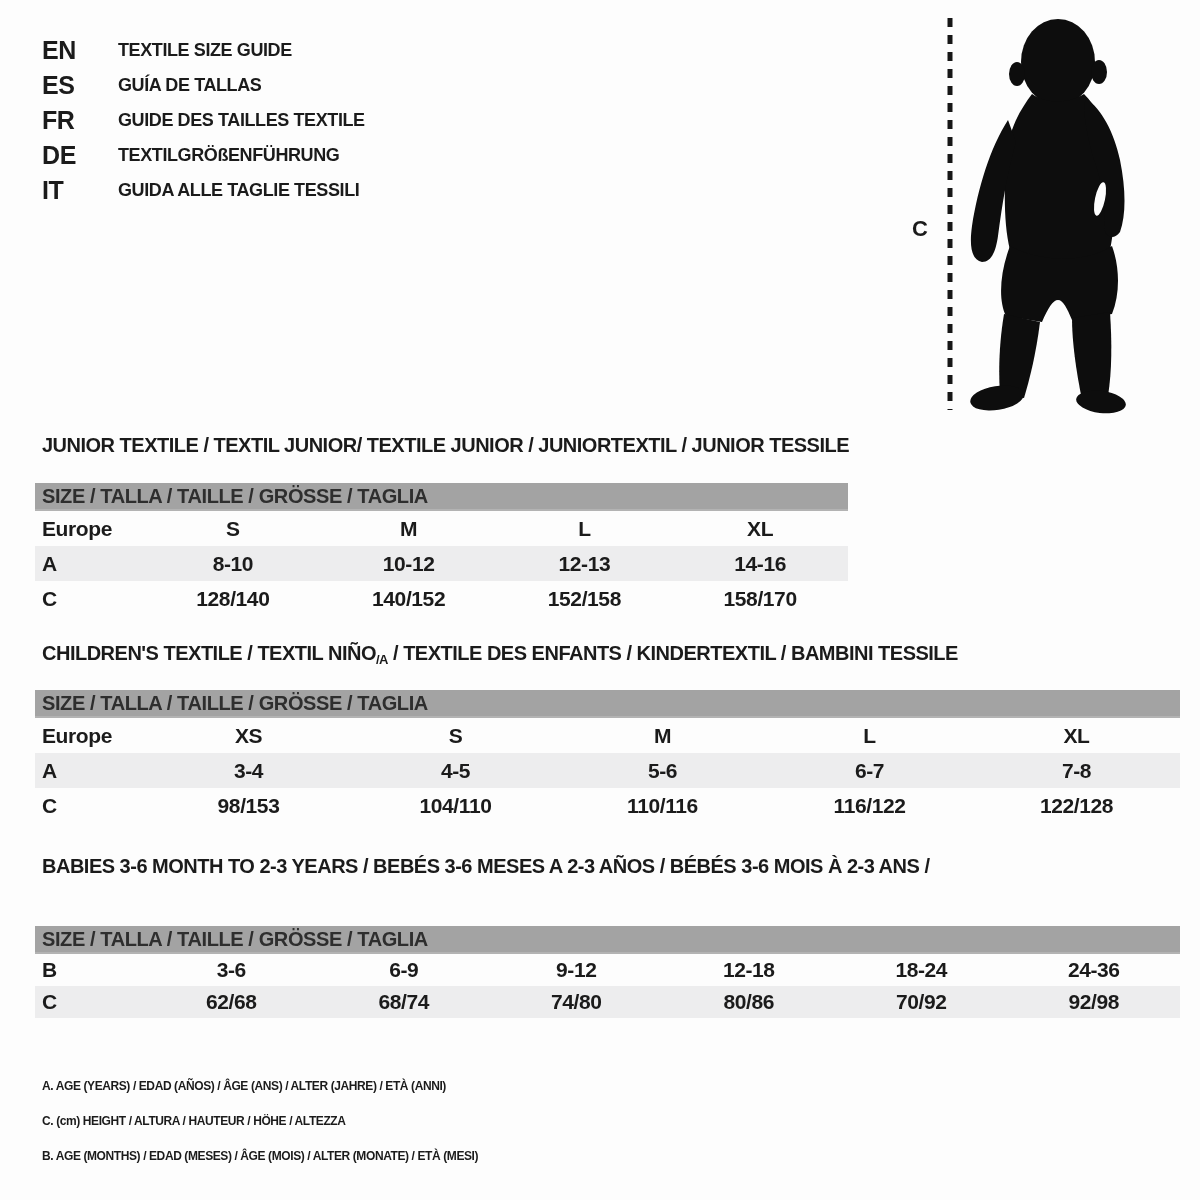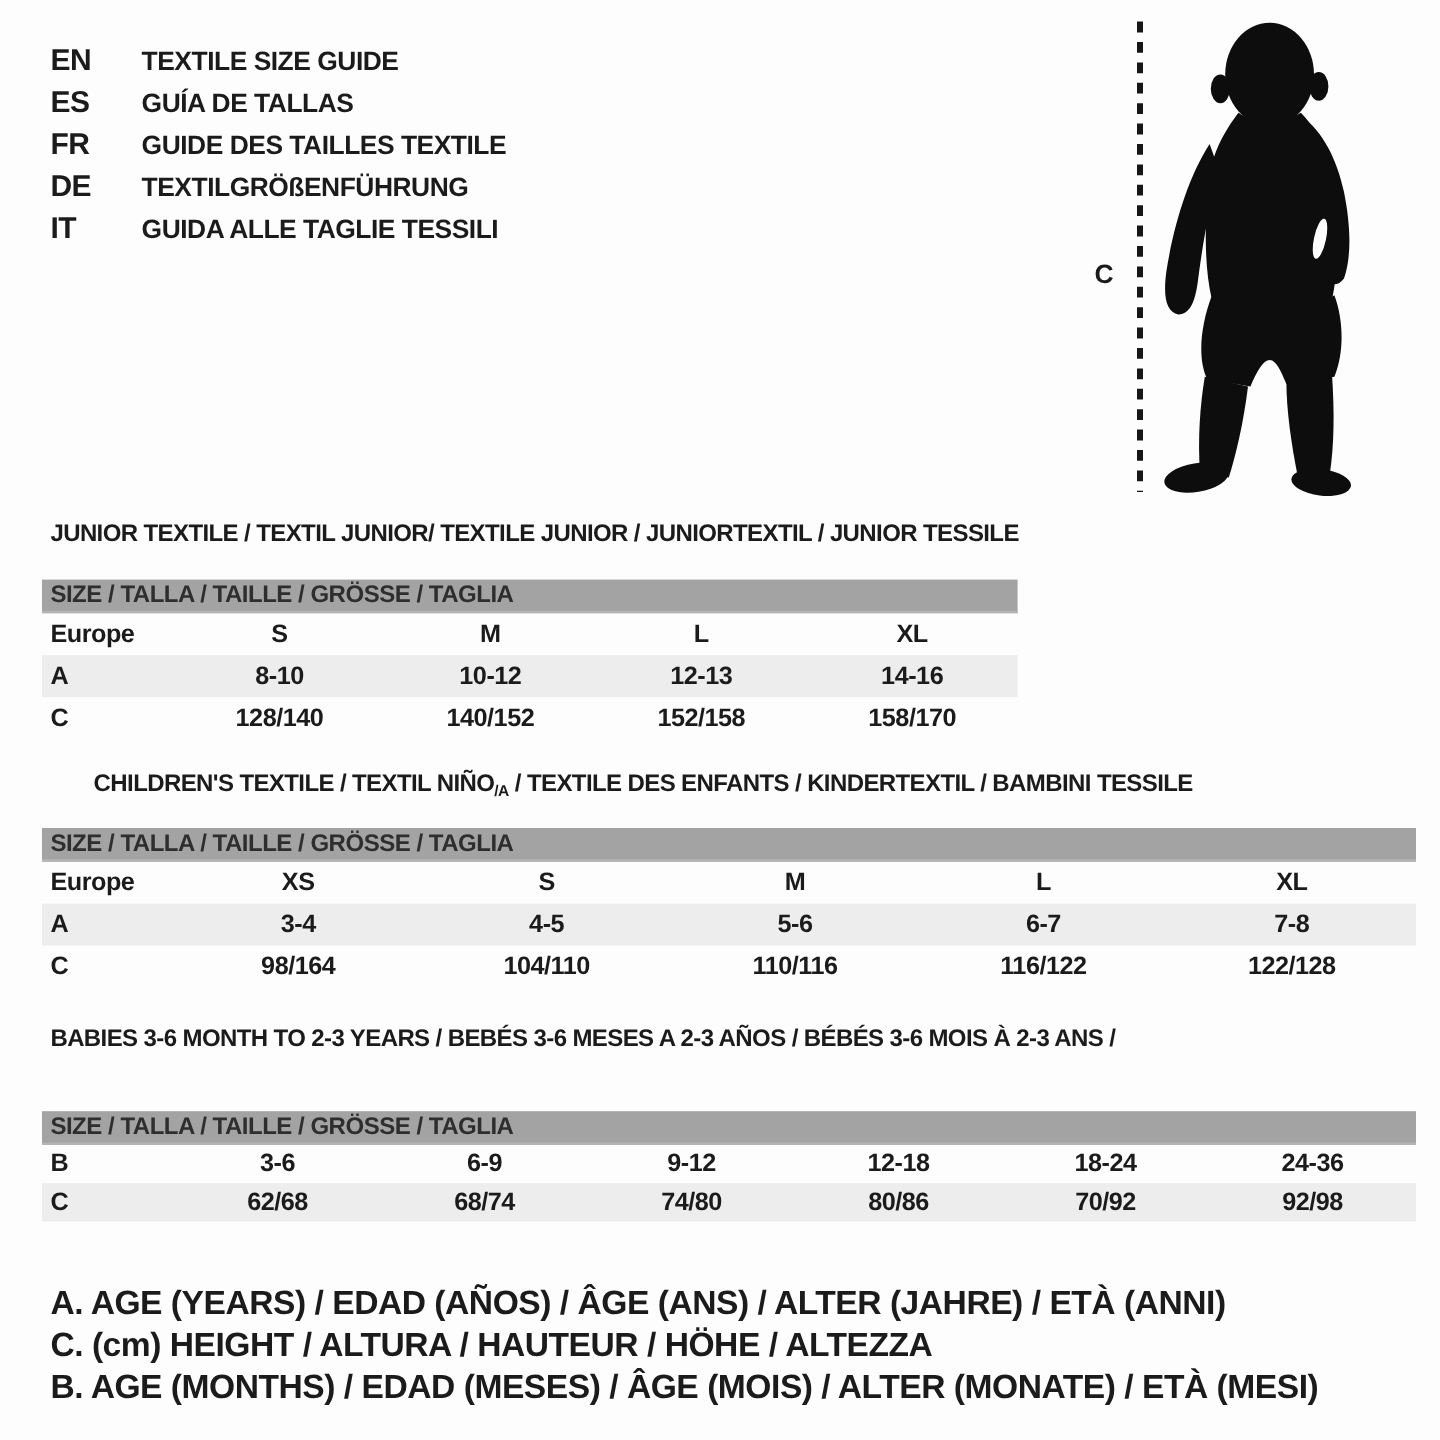--- a/index.html
+++ b/index.html
@@ -6,50 +6,50 @@
   .canvas{
     position:relative;width:1200px;height:1200px;background:#fdfdfd;overflow:hidden;
     font-family:"Liberation Sans","DejaVu Sans",sans-serif;
     font-stretch:condensed;
     color:#1b1b1b;font-weight:700;
   }
   
   .lang-block{position:absolute;left:42px;top:33px;}
   .lang-row{display:flex;height:35px;align-items:center;}
   .lang-code{width:76px;font-size:25px;letter-spacing:-0.4px;}
-  .lang-label{font-size:22px;letter-spacing:-0.4px;white-space:nowrap;}
+  .lang-label{font-size:18px;letter-spacing:-0.4px;white-space:nowrap;}
   
   .figure{position:absolute;left:900px;top:10px;width:255px;height:404px;}
   .figure svg{display:block;}
   .figure-c{position:absolute;left:12px;top:206px;font-size:22px;}
   
   .sec-title{position:absolute;left:42px;margin:0;font-size:20px;letter-spacing:-0.5px;white-space:nowrap;font-weight:700;}
   .sec-title .subscript{font-size:13px;vertical-align:-4px;}
   #junior-title{top:434px;}
-  #children-title{top:642px;margin-left:36px;}
+  #children-title{top:642px;}
   #babies-title{top:849px;line-height:35px;}
   
   .size-table{position:absolute;left:35px;}
   #junior-table{top:483px;width:813px;}
   #children-table{top:690px;width:1145px;}
   #babies-table{top:926px;width:1145px;}
   .size-bar{height:28px;background:#a3a3a3;border-bottom:2px solid #b3b3b3;
             display:flex;align-items:center;padding-left:7px;box-sizing:border-box;
             font-size:20px;letter-spacing:-0.4px;color:#2e2e2e;}
   .trow{display:grid;height:35px;align-items:center;font-size:21px;letter-spacing:-0.4px;}
   .trow.short{height:32px;}
   .g5{grid-template-columns:110px repeat(4,1fr);}
   .g6{grid-template-columns:110px repeat(5,1fr);}
   .g7{grid-template-columns:110px repeat(6,1fr);}
   .trow span{text-align:center;}
   .trow .lbl{text-align:left;padding-left:7px;}
   .alt{background:#ededee;}
   
   .legend{position:absolute;left:42px;top:1068px;}
-  .legend div{height:35px;display:flex;align-items:center;font-size:28px;letter-spacing:-0.4px;white-space:nowrap;}
+  .legend div{height:35px;display:flex;align-items:center;font-size:12px;letter-spacing:-0.4px;white-space:nowrap;}
 </style>
 </head>
 <body>
 
 <div class="canvas">
 
   <div class="lang-block">
     <div class="lang-row">
       <span class="lang-code">EN</span>
       <span class="lang-label">TEXTILE SIZE GUIDE</span>
@@ -145,21 +145,21 @@
     <div class="trow g6 alt">
       <span class="lbl">A</span>
       <span>3-4</span>
       <span>4-5</span>
       <span>5-6</span>
       <span>6-7</span>
       <span>7-8</span>
     </div>
     <div class="trow g6">
       <span class="lbl">C</span>
-      <span>98/164</span>
+      <span>98/153</span>
       <span>104/110</span>
       <span>110/116</span>
       <span>116/122</span>
       <span>122/128</span>
     </div>
   </div>
 
   <h2 class="sec-title" id="babies-title">
     <span style="display:block">BABIES 3-6 MONTH TO 2-3 YEARS / BEBÉS 3-6 MESES A 2-3 AÑOS / BÉBÉS 3-6 MOIS À 2-3 ANS /</span>
   </h2>

